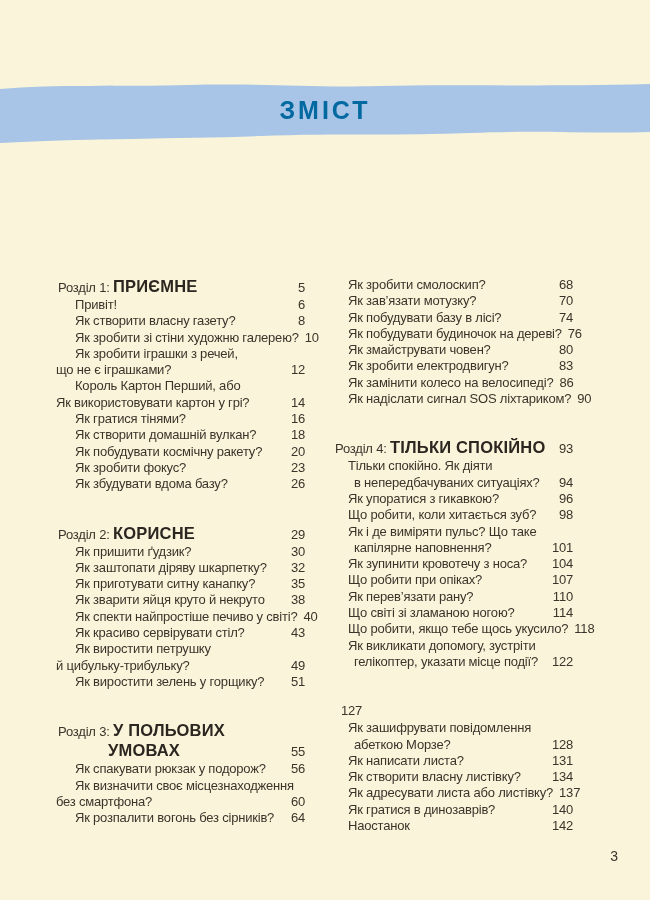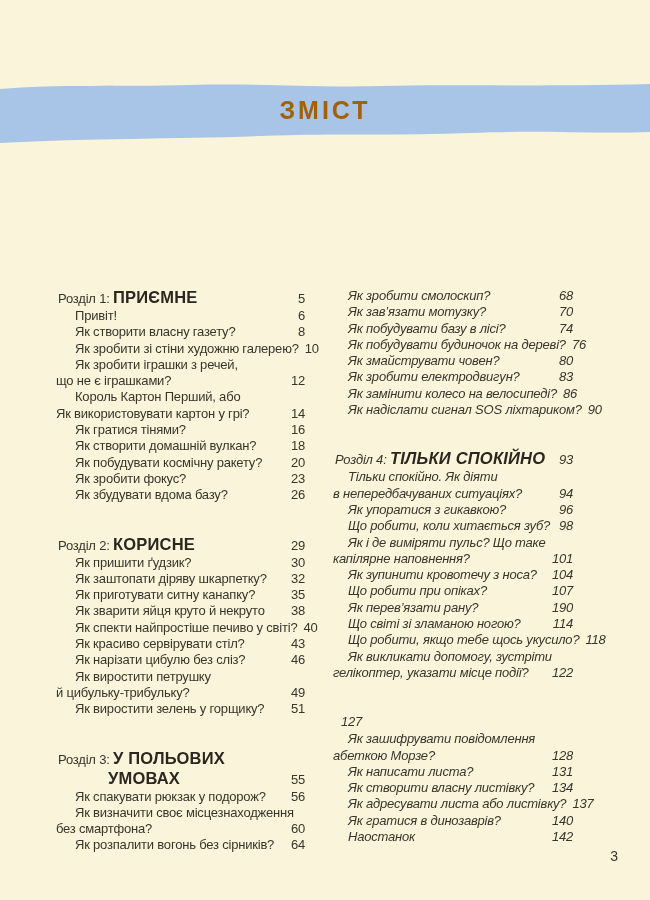--- a/index.html
+++ b/index.html
@@ -8,48 +8,48 @@
     background:#FAF5DA;
     font-family:"Liberation Sans",sans-serif;
     color:#3A342B;
   }
   
   .banner{position:absolute;top:0;left:0;width:650px;height:150px;}
   .banner svg{display:block;}
   .banner-title{
     position:absolute;top:96px;left:0;width:100%;
     text-align:center;font-size:25px;font-weight:bold;letter-spacing:3px;
-    color:#a16207;
+    color:#0369a1;
   }
   
-  .toc{position:absolute;top:288px;left:43px;display:flex;}
+  .toc{position:absolute;top:277px;left:43px;display:flex;}
   .col{display:flex;flex-direction:column;}
   .col-left{width:262px;margin-right:28px;}
-  .col-right{width:240px;font-style:italic;}
+  .col-right{width:240px;}
   .sec{display:flex;flex-direction:column;}
   .sec + .sec{margin-top:31px;}
   .row{
     display:flex;justify-content:space-between;align-items:baseline;
     line-height:16.3px;font-size:13px;letter-spacing:-0.2px;white-space:nowrap;
   }
   .row .txt{overflow:visible;}
   .page{margin-left:6px;font-size:13px;}
   
   .hrow{line-height:19px;}
   .hdr-prefix{font-size:13px;}
   .hdr-title{font-size:16.5px;font-weight:bold;letter-spacing:0.2px;color:#2B2620;}
   
   .col-left .hrow{padding-left:15px;}
   .col-left .item-first{padding-left:32px;}
   .col-left .item-cont{padding-left:13px;}
   .col-left .hrow-cont{padding-left:65px;}
   
   .col-right .hrow{padding-left:2px;}
   .col-right .item-first{padding-left:15px;}
-  .col-right .item-cont{padding-left:0;}
+  .col-right .item-cont{padding-left:0;margin-left:21px;}
   
   .folio{position:absolute;top:848px;right:32px;font-size:14px;color:#3A342B;}
 </style>
 </head>
 <body>
 
 <div class="banner">
   <svg width="650" height="150" viewBox="0 0 650 150" aria-hidden="true">
     <path d="M0,89 C55,84 120,87 190,85 C260,83 310,88 380,86 C450,84 520,87 650,84
              L650,132 C590,134 540,130 470,133 C400,136 340,133 260,136 C180,139 90,138 0,143 Z" fill="#A8C4E7"></path>
@@ -134,24 +134,20 @@
         </div>
         <div class="row item-first">
           <span class="txt">Як спекти найпростіше печиво у світі?</span>
           <span class="page">40</span>
         </div>
         <div class="row item-first">
           <span class="txt">Як красиво сервірувати стіл?</span>
           <span class="page">43</span>
         </div>
         <div class="row item-first">
-          <span class="txt">Як нарізати цибулю без сліз?</span>
-          <span class="page">46</span>
-        </div>
-        <div class="row item-first">
           <span class="txt">Як виростити петрушку</span>
         </div>
         <div class="row item-cont">
           <span class="txt">й цибульку-трибульку?</span>
           <span class="page">49</span>
         </div>
         <div class="row item-first">
           <span class="txt">Як виростити зелень у горщику?</span>
           <span class="page">51</span>
         </div>
@@ -246,21 +242,21 @@
         <div class="row item-first">
           <span class="txt">Як зупинити кровотечу з носа?</span>
           <span class="page">104</span>
         </div>
         <div class="row item-first">
           <span class="txt">Що робити при опіках?</span>
           <span class="page">107</span>
         </div>
         <div class="row item-first">
           <span class="txt">Як перев’язати рану?</span>
-          <span class="page">190</span>
+          <span class="page">110</span>
         </div>
         <div class="row item-first">
           <span class="txt">Що світі зі зламаною ногою?</span>
           <span class="page">114</span>
         </div>
         <div class="row item-first">
           <span class="txt">Що робити, якщо тебе щось укусило?</span>
           <span class="page">118</span>
         </div>
         <div class="row item-first">

